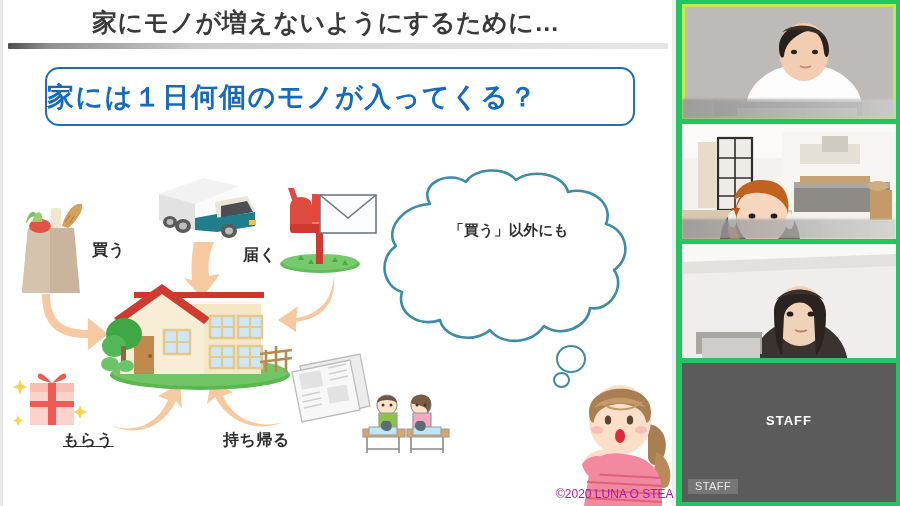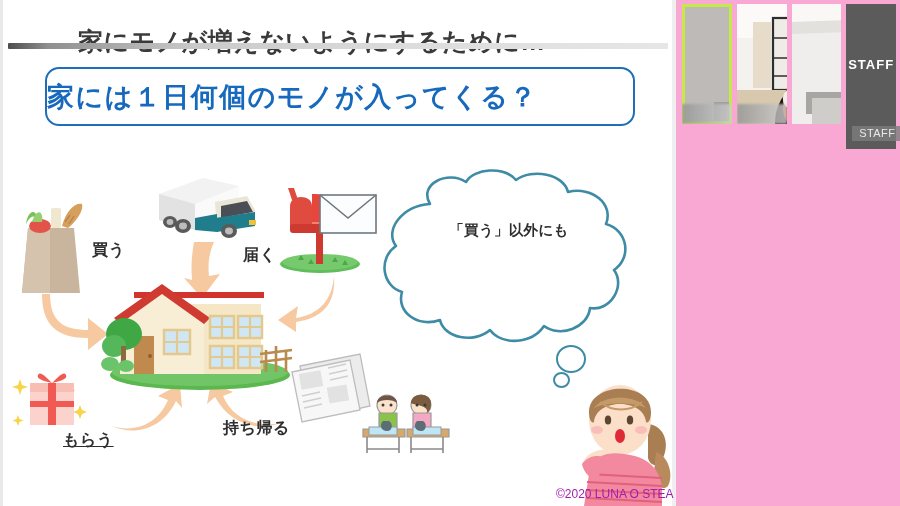--- a/index.html
+++ b/index.html
@@ -15,23 +15,23 @@
   #slide {
     position: relative;
     width: 676px; height: 506px;
     background: #ffffff;
     overflow: hidden;
   }
   #slide-edge-l { position:absolute; left:0; top:0; width:3px; height:506px; background:#e9e9e9; }
   #slide-edge-r { position:absolute; right:0; top:0; width:4px; height:506px; background:#efefef; }
 
   .slide-title {
-    position: absolute; left: 78px; top: 6px;
+    position: absolute; left: 92px; top: 6px;
     font-size: 25px; font-weight: bold; letter-spacing: .5px;
-    color: #3a3a3a; white-space: nowrap; margin-top: 19px;
+    color: #3a3a3a; white-space: nowrap;
   }
   .title-rule {
     position: absolute; left: 8px; top: 43px; width: 660px; height: 6px;
     background: linear-gradient(to right, #4d4d4d 0%, #8f8f8f 6%, #c9c9c9 28%, #dcdcdc 60%, #e6e6e6 100%);
     border-radius: 1px;
   }
 
   .q-box {
     position: absolute; left: 45px; top: 67px; width: 590px; height: 59px;
     border: 2.5px solid #1f6fb8; border-radius: 14px;
@@ -44,21 +44,21 @@
   }
 
   
   .cyc-label {
     position: absolute; font-size: 16px; font-weight: bold;
     color: #2f2f2f; white-space: nowrap; letter-spacing: .5px;
   }
   .lbl-kau   { left: 92px;  top: 240px; text-align: center; }
   .lbl-todoku{ left: 243px; top: 245px; text-align: center; }
   .lbl-morau { left: 63px;  top: 430px; text-decoration: underline; }
-  .lbl-motte { left: 223px; top: 418px; }
+  .lbl-motte { left: 223px; top: 430px; }
 
   .copyright {
     position: absolute; left: 556px; top: 487px;
     font-size: 12px; color: #a21caf; white-space: nowrap;
     font-family: "Liberation Sans", sans-serif;
   }
 
   
   .bubble { position: absolute; left: 378px; top: 168px; width: 262px; height: 188px; }
   .bubble svg { position: absolute; inset: 0; }
@@ -93,22 +93,22 @@
   
   #news { left: 288px; top: 350px; width: 85px; height: 78px; }
   
   #school { left: 355px; top: 383px; width: 102px; height: 72px; }
   
   #girl { left: 570px; top: 368px; width: 108px; height: 138px; }
 
   
   #videos {
     position: relative; width: 224px; height: 506px;
-    background: #f9a8d4; padding: 4px 4px 4px 6px;
-    display: flex; flex-direction: row; gap: 5px;
+    background: #22c55e; padding: 4px 4px 4px 6px;
+    display: flex; flex-direction: column; gap: 5px;
   }
   .tile { position: relative; width: 214px; height: 120px; overflow: hidden; background:#555; }
   .tile.active { outline: 3px solid #c6e84b; outline-offset: -3px; }
   .tile .blurbar {
     position: absolute; left: 0; bottom: 0; width: 100%; height: 20px;
     background: linear-gradient(to right, rgba(150,150,150,.85), rgba(205,205,205,.8));
     filter: blur(1px);
   }
   .tile-placeholder {
     position: relative; width: 214px; height: 145px; background: #5b5b5b;

